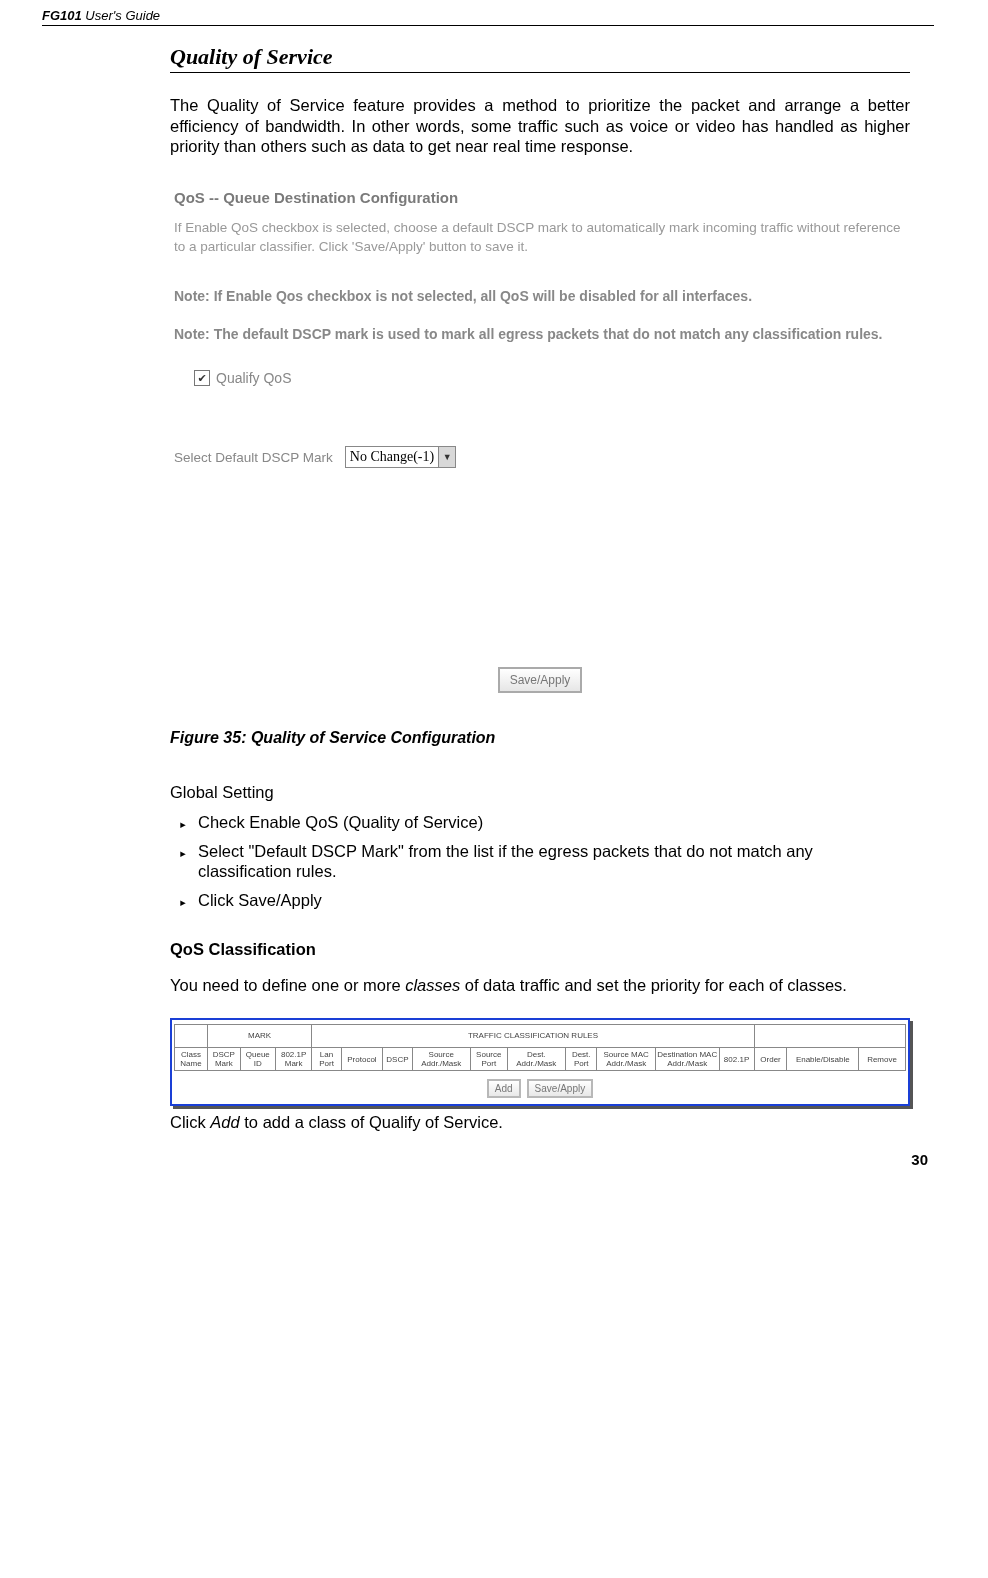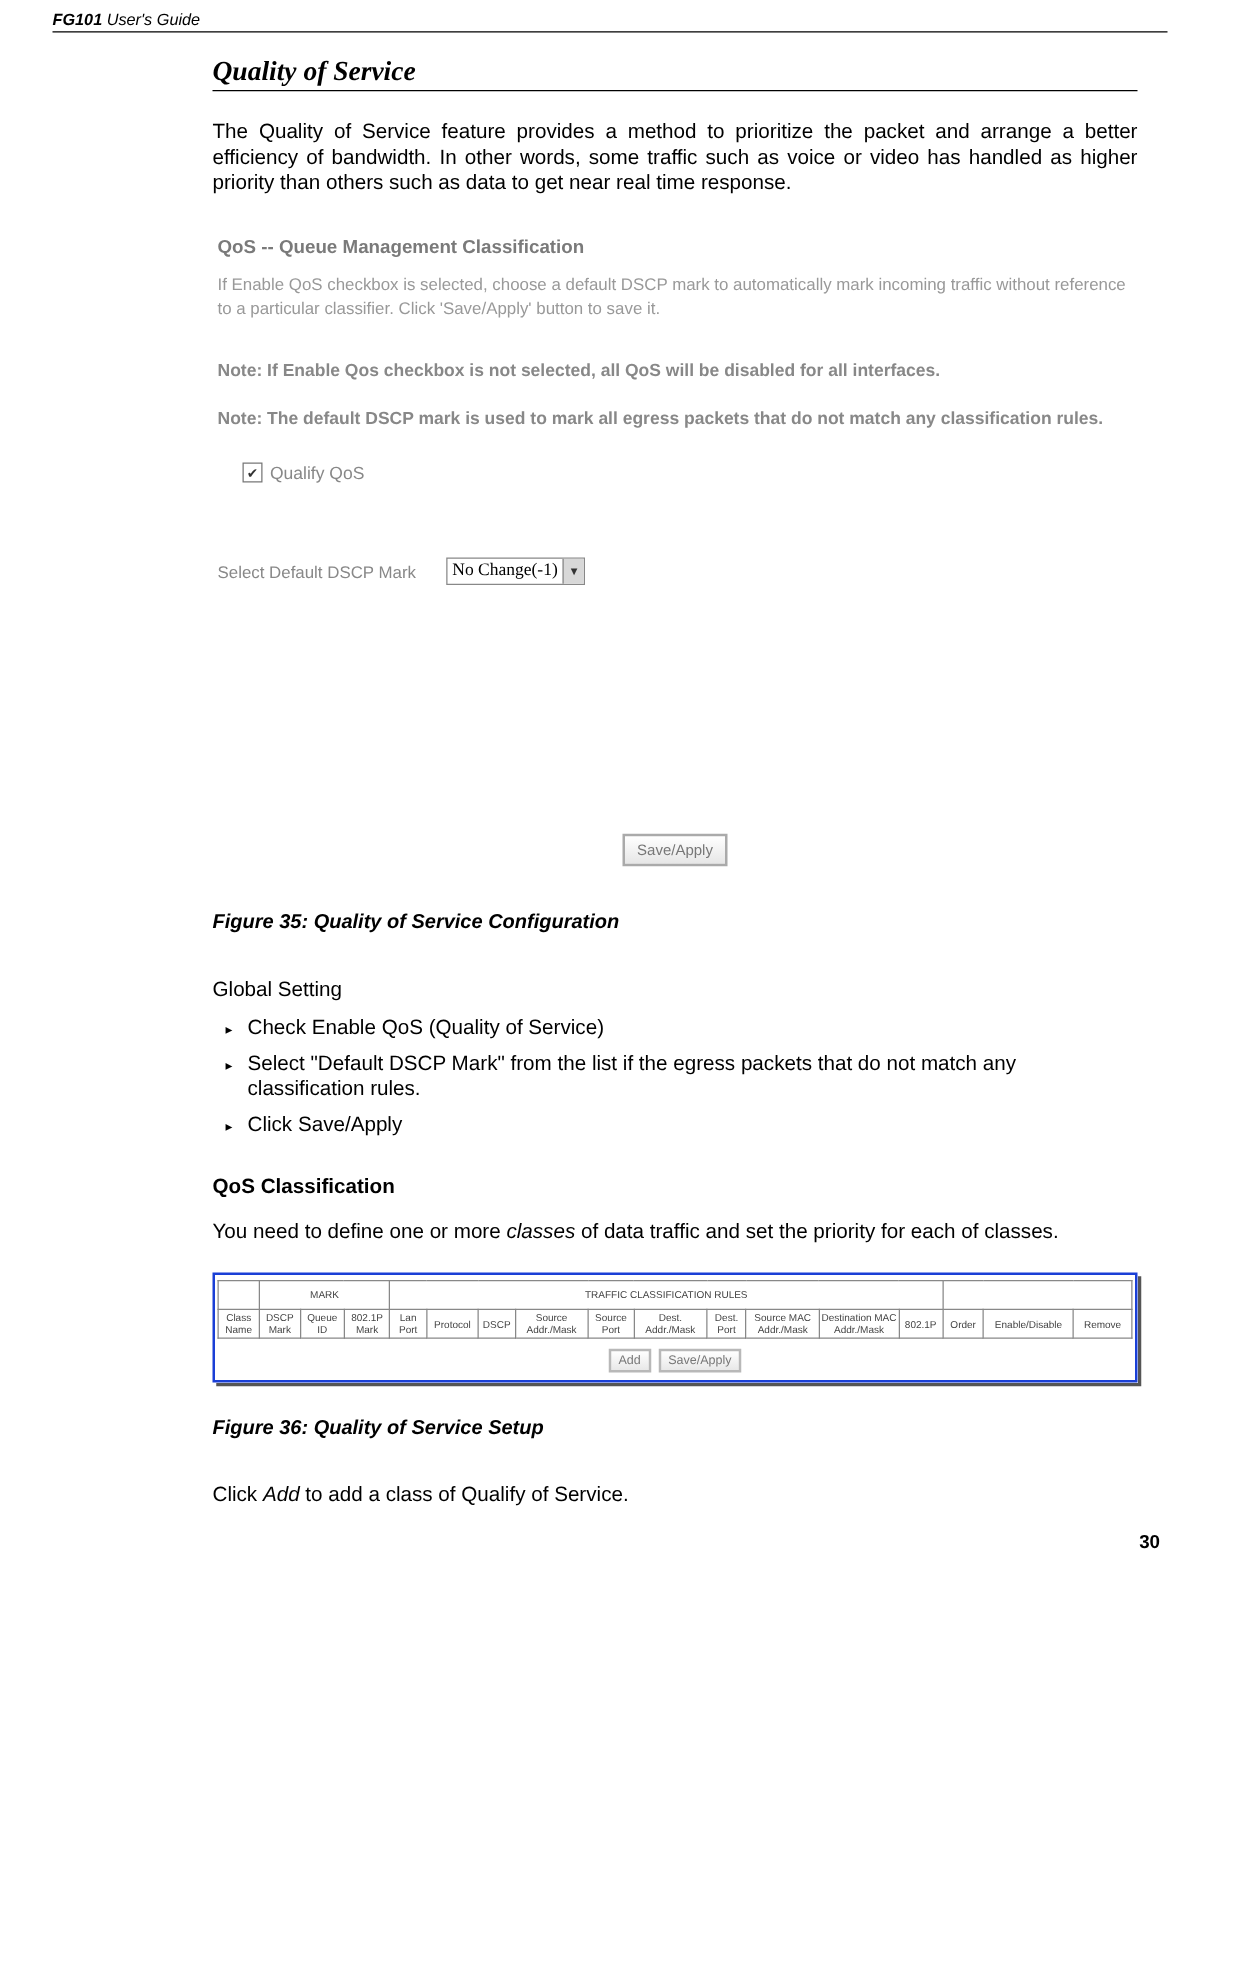--- a/index.html
+++ b/index.html
@@ -80,21 +80,21 @@
     color:#888;
   }
   .s1-check {
     width: 14px; height: 14px; border: 1px solid #777; display:inline-flex; align-items:center; justify-content:center;
     font-size:11px; color:#333; background:#fff;
   }
   .s1-selectrow {
     margin-top: 60px;
     display:flex;
     align-items:center;
-    gap:24px;
+    gap:12px;
     color:#888;
     font-size:13.5px;
   }
   .fake-select {
     border:1px solid #888;
     height:20px;
     display:flex;
     align-items:center;
     font-family: 'Times New Roman', serif;
     color:#000;
@@ -177,21 +177,21 @@
     <span class="header-left"><span class="bold">FG101</span><span style="font-style:italic"> User's Guide</span></span>
     <span></span>
   </div>
 
   <div class="content-area">
     <div class="section-title">Quality of Service</div>
 
     <div class="para">The Quality of Service feature provides a method to prioritize the packet and arrange a better efficiency of bandwidth. In other words, some traffic such as voice or video has handled as higher priority than others such as data to get near real time response.</div>
 
     <div class="screenshot1">
-      <div class="s1-title">QoS -- Queue Management Classification</div>
+      <div class="s1-title">QoS -- Queue Destination Configuration</div>
       <div class="s1-text">If Enable QoS checkbox is selected, choose a default DSCP mark to automatically mark incoming traffic without reference to a particular classifier. Click 'Save/Apply' button to save it.</div>
       <div class="s1-note">Note: If Enable Qos checkbox is not selected, all QoS will be disabled for all interfaces.</div>
       <div class="s1-note" style="margin-top:18px">Note: The default DSCP mark is used to mark all egress packets that do not match any classification rules.</div>
       <div class="s1-checkrow">
         <span class="s1-check">✔</span>
         <span>Qualify QoS</span>
       </div>
       <div class="s1-selectrow">
         <span>Select Default DSCP Mark</span>
         <span class="fake-select">
@@ -266,21 +266,20 @@
           <th>Remove</th>
         </tr>
       </tbody>
         </table>
       <div class="s2-btnrow">
         <span class="s2-btn">Add</span>
         <span class="s2-btn">Save/Apply</span>
       </div>
     </div>
 
-    <div class="fig-caption" style="margin-top:28px; margin-bottom:34px;">Figure 36: Quality of Service Setup</div>
 
     <div class="para" style="margin-bottom:6px">
       <span>Click </span><span style="font-style:italic">Add</span><span> to add a class of Qualify of Service.</span>
     </div>
   </div>
 
   <div class="page-num">30</div>
 </div>
 
 </body></html>

